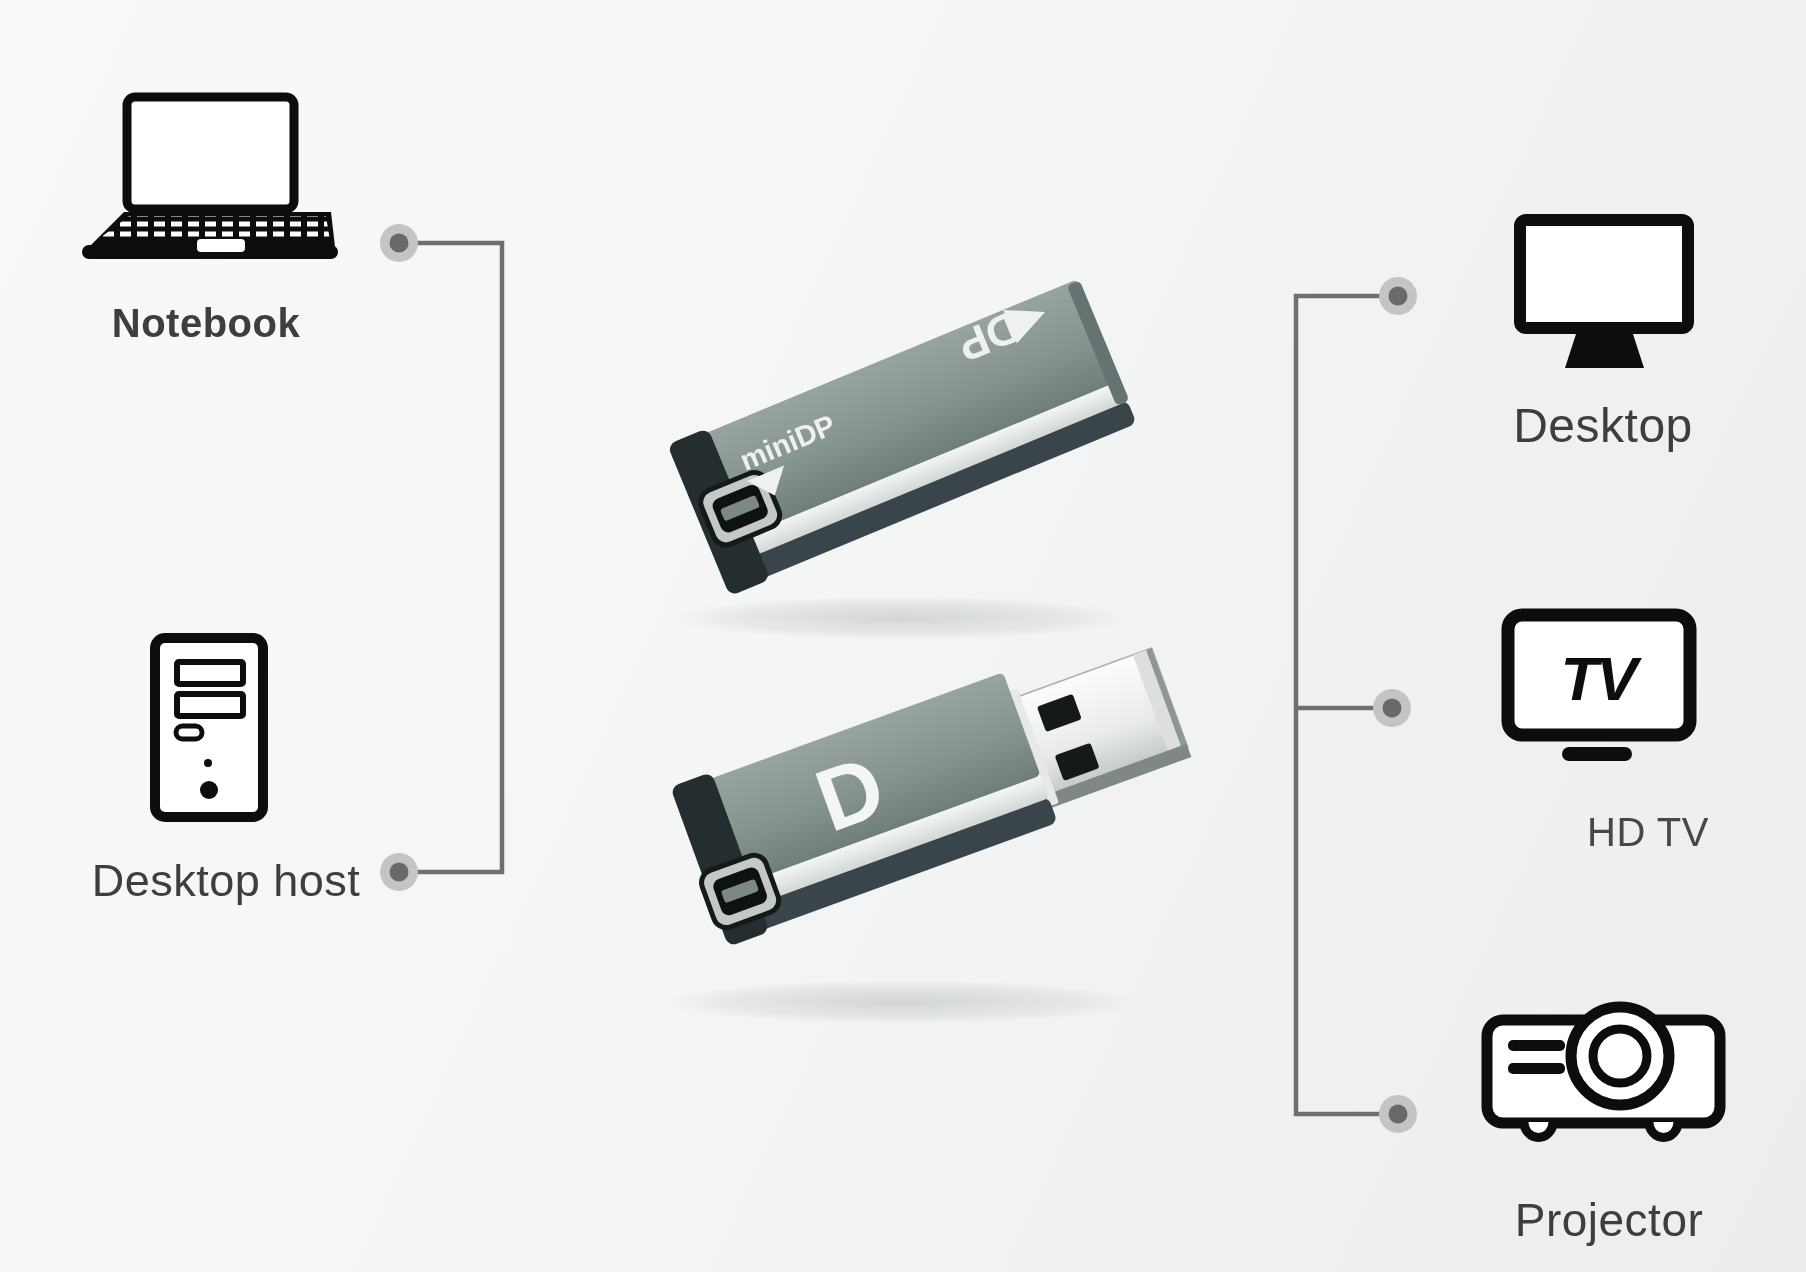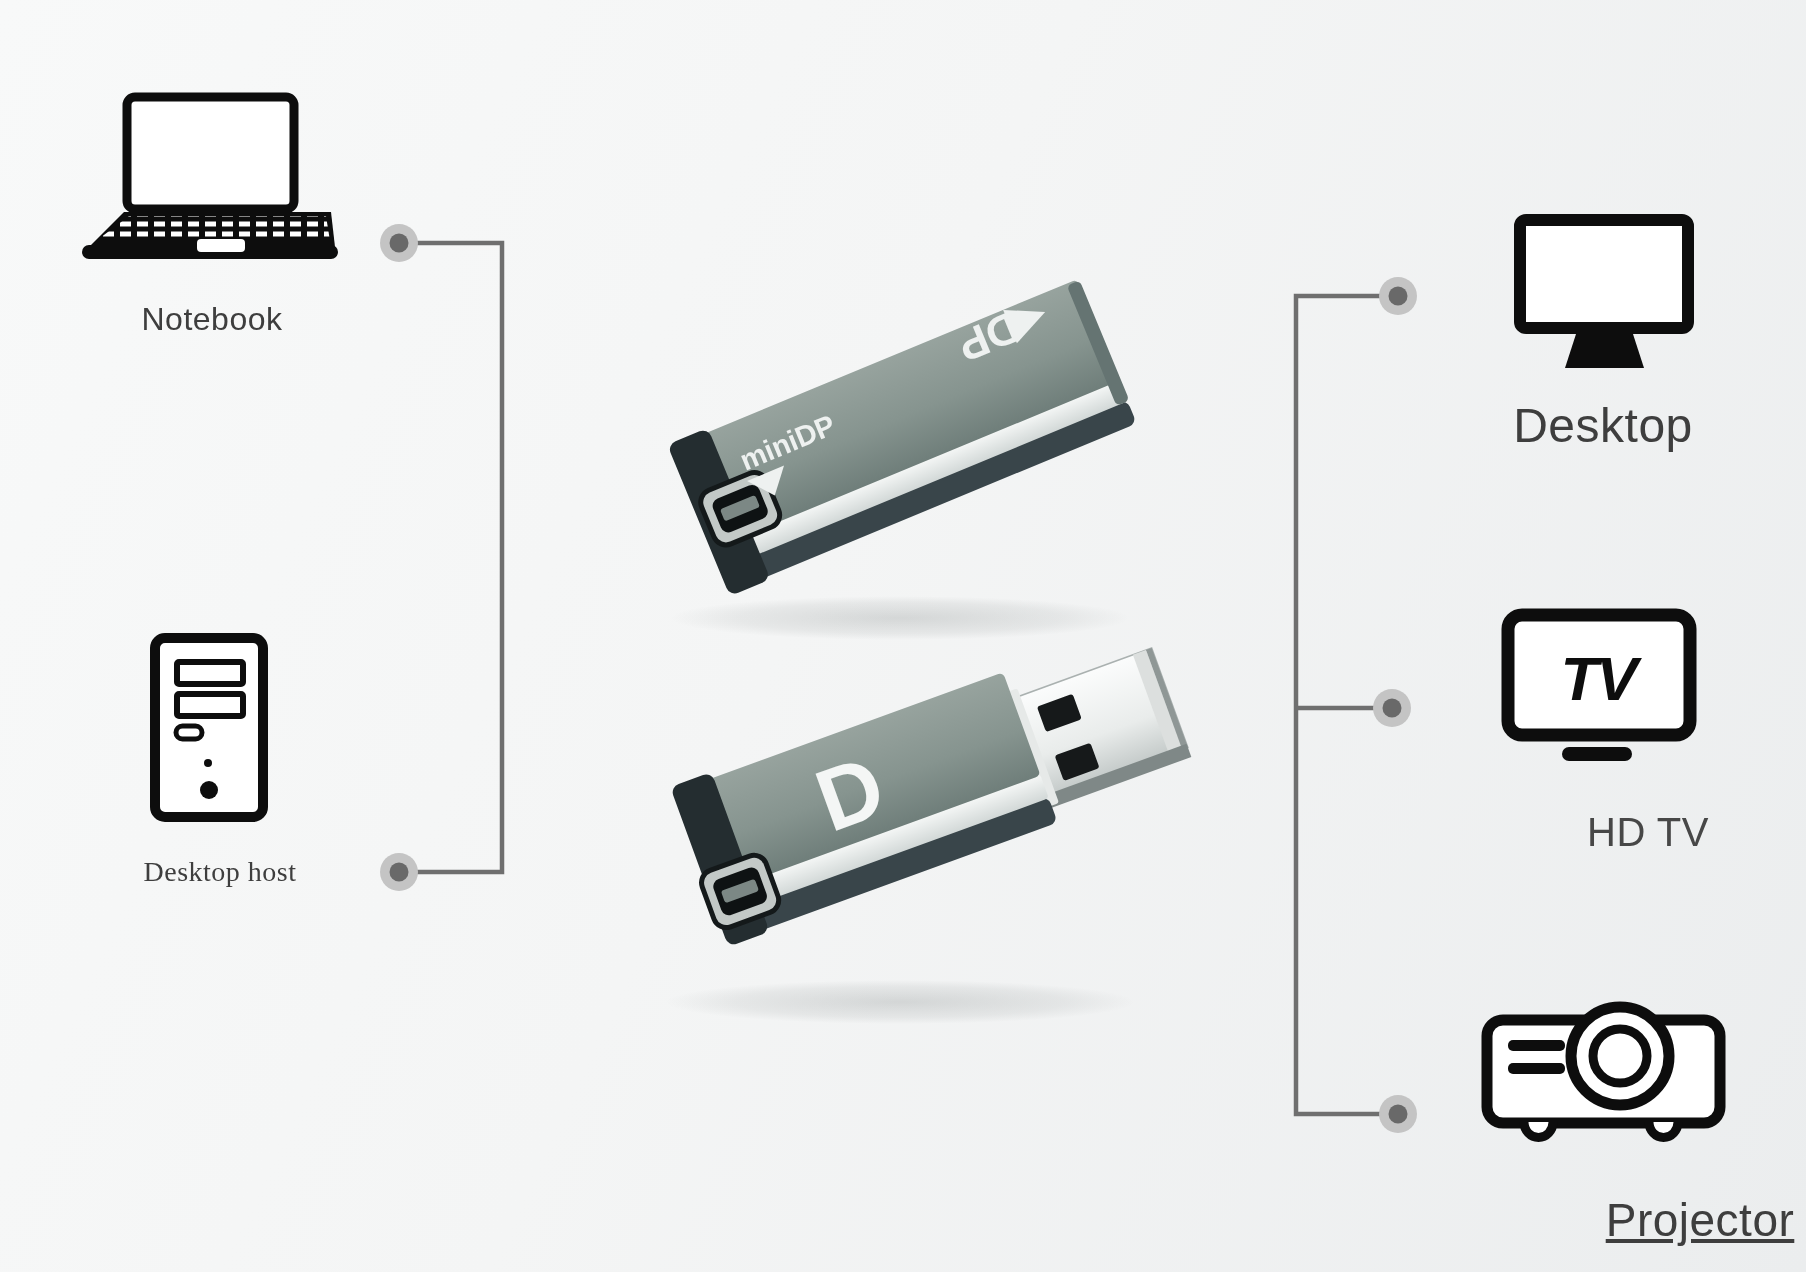--- a/index.html
+++ b/index.html
@@ -13,25 +13,25 @@
   }
   .stage svg.scene { position: absolute; left: 0; top: 0; }
   .caption {
     position: absolute;
     transform: translateX(-50%);
     white-space: nowrap;
     color: #3e3e3e;
     line-height: 1;
     letter-spacing: 0.5px;
   }
-  .cap-notebook  { left: 212px;  top: 303px;  font-size: 32px; }
-  .cap-desktop   { left: 220px;  top: 858px;  font-size: 28px; font-family: Liberation Serif, serif; }
+  .cap-notebook  { left: 206px;  top: 303px;  font-size: 40px; font-weight: bold; }
+  .cap-desktop   { left: 226px;  top: 858px;  font-size: 45px; }
   .cap-monitor   { left: 1603px; top: 402px;  font-size: 48px; }
   .cap-hdtv      { left: 1648px; top: 812px;  font-size: 40px; color: #474747; }
-  .cap-projector { left: 1700px; top: 1197px; font-size: 46px; text-decoration: underline; }
+  .cap-projector { left: 1609px; top: 1197px; font-size: 46px; }
 </style>
 </head>
 <body>
 
 <div class="stage">
 
   <svg class="scene" width="1806" height="1272" viewBox="0 0 1806 1272">
     <defs>
       <linearGradient id="gradTop" x1="0" y1="0" x2="0" y2="1">
         <stop offset="0" stop-color="#97a39e"></stop>

